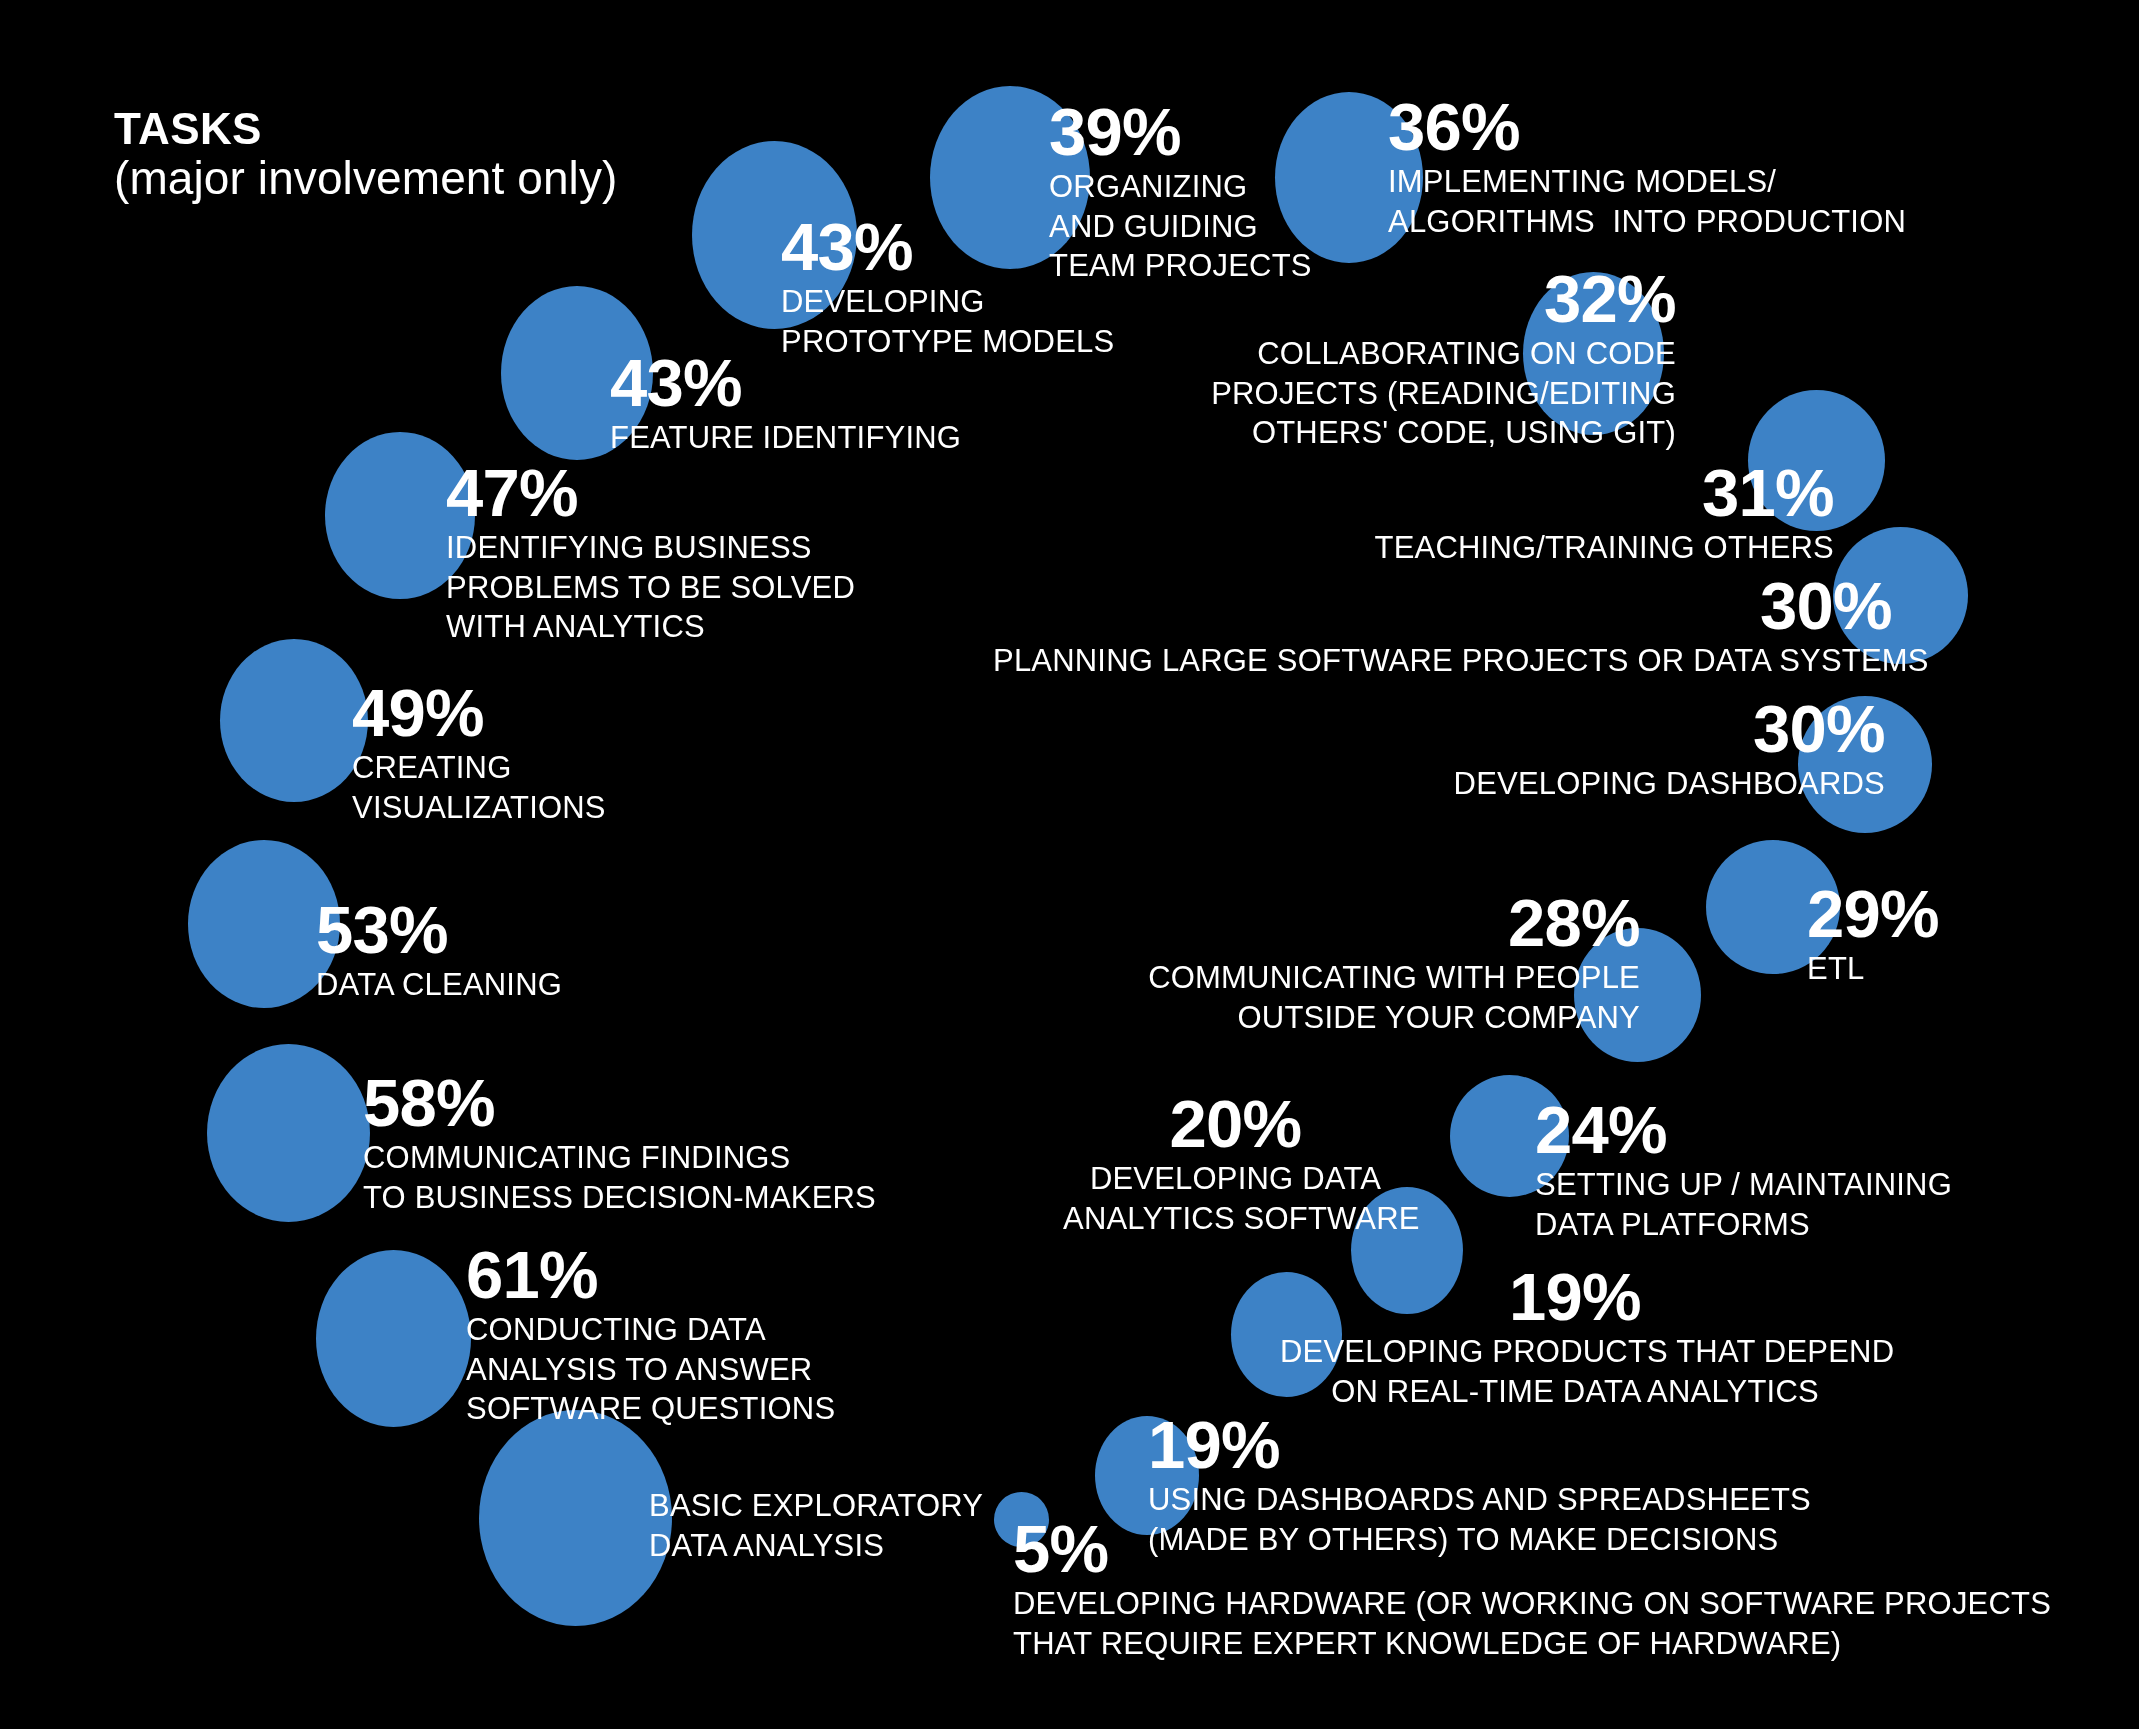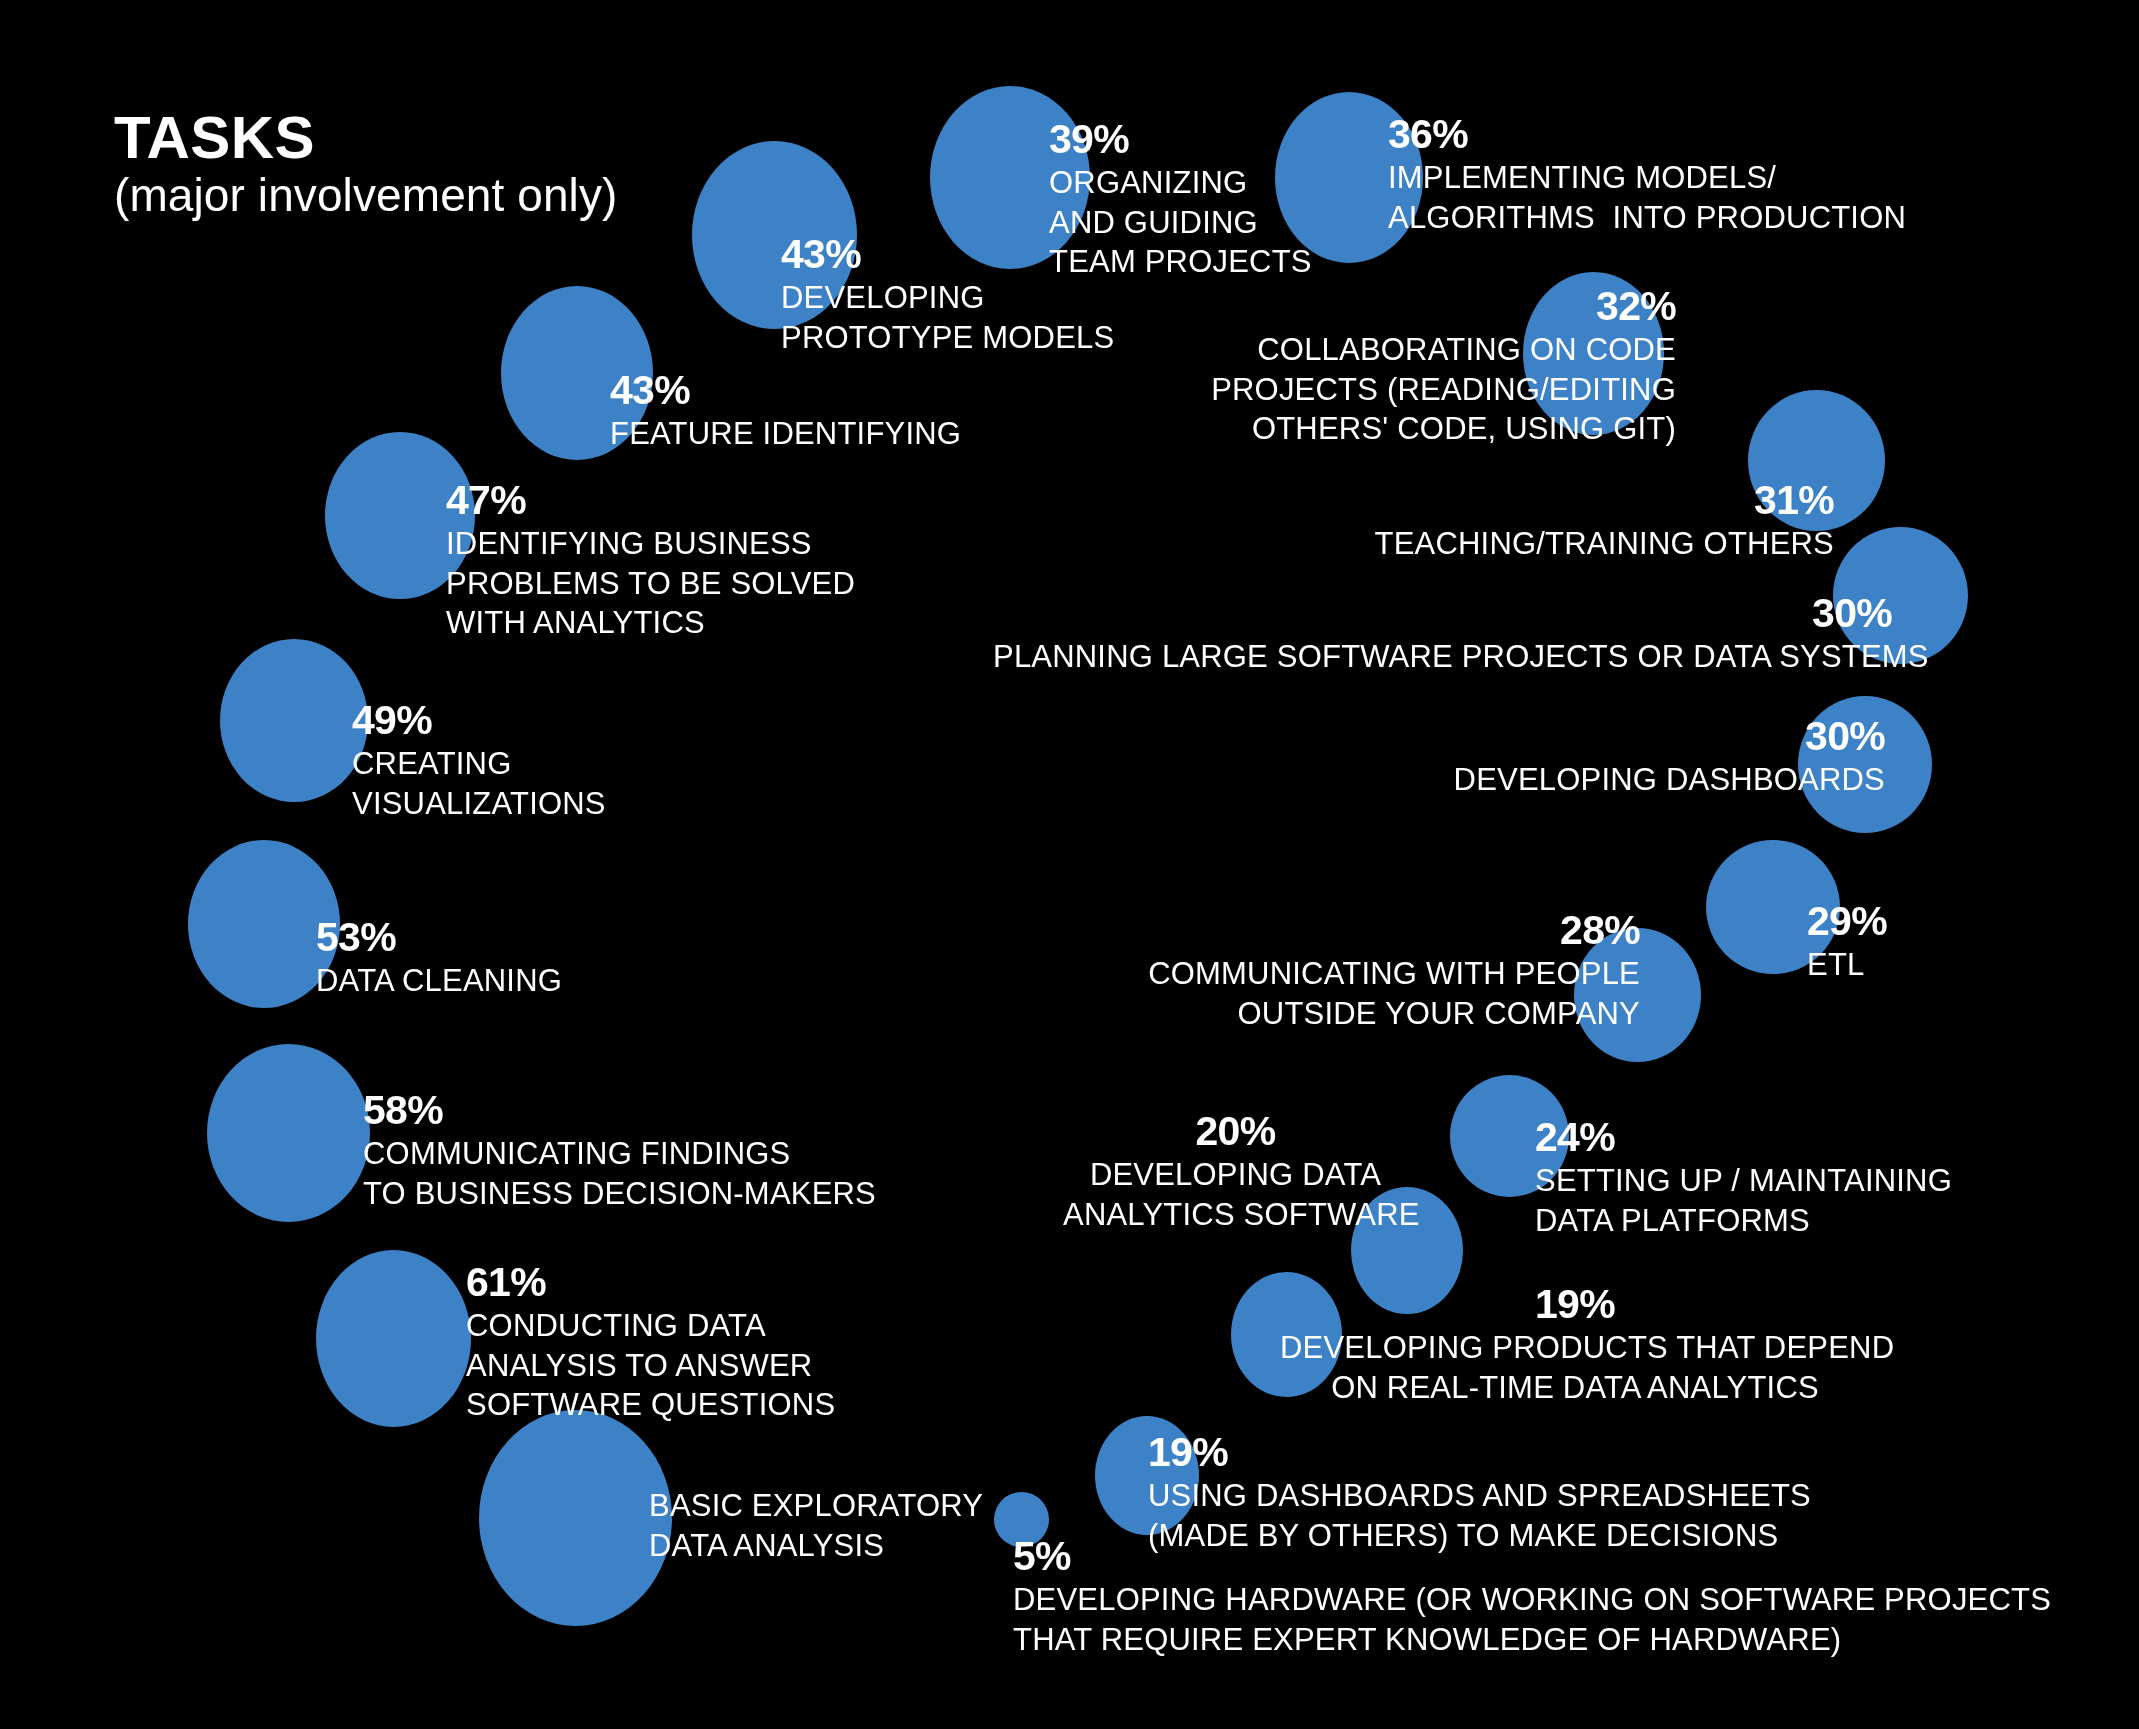--- a/index.html
+++ b/index.html
@@ -17,21 +17,21 @@
   }
 
   
   #title-block {
     position: absolute;
     left: 114px;
     top: 106px;
     color: #ffffff;
   }
   #title-block .t1 {
-    font-size: 60px;
+    font-size: 44px;
     font-weight: 700;
     letter-spacing: 0.4px;
     line-height: 1.05;
     white-space: nowrap;
   }
   #title-block .t2 {
     font-size: 46px;
     font-weight: 400;
     letter-spacing: 0.1px;
     line-height: 1.15;
@@ -44,27 +44,26 @@
     border-radius: 50%;
     background: #3d82c6;
   }
 
   
   .stat {
     position: absolute;
     color: #ffffff;
   }
   .stat .pct {
-    font-size: 41px;
+    font-size: 67px;
     font-weight: 700;
     line-height: 0.92;
     letter-spacing: -0.7px;
     white-space: nowrap;
     display: block;
-    margin-top: 20px;
   }
   .stat .lbl {
     font-size: 31px;
     font-weight: 400;
     line-height: 1.28;
     letter-spacing: 0.2px;
     white-space: pre;
     display: block;
     margin-top: 4.3px;
   }

